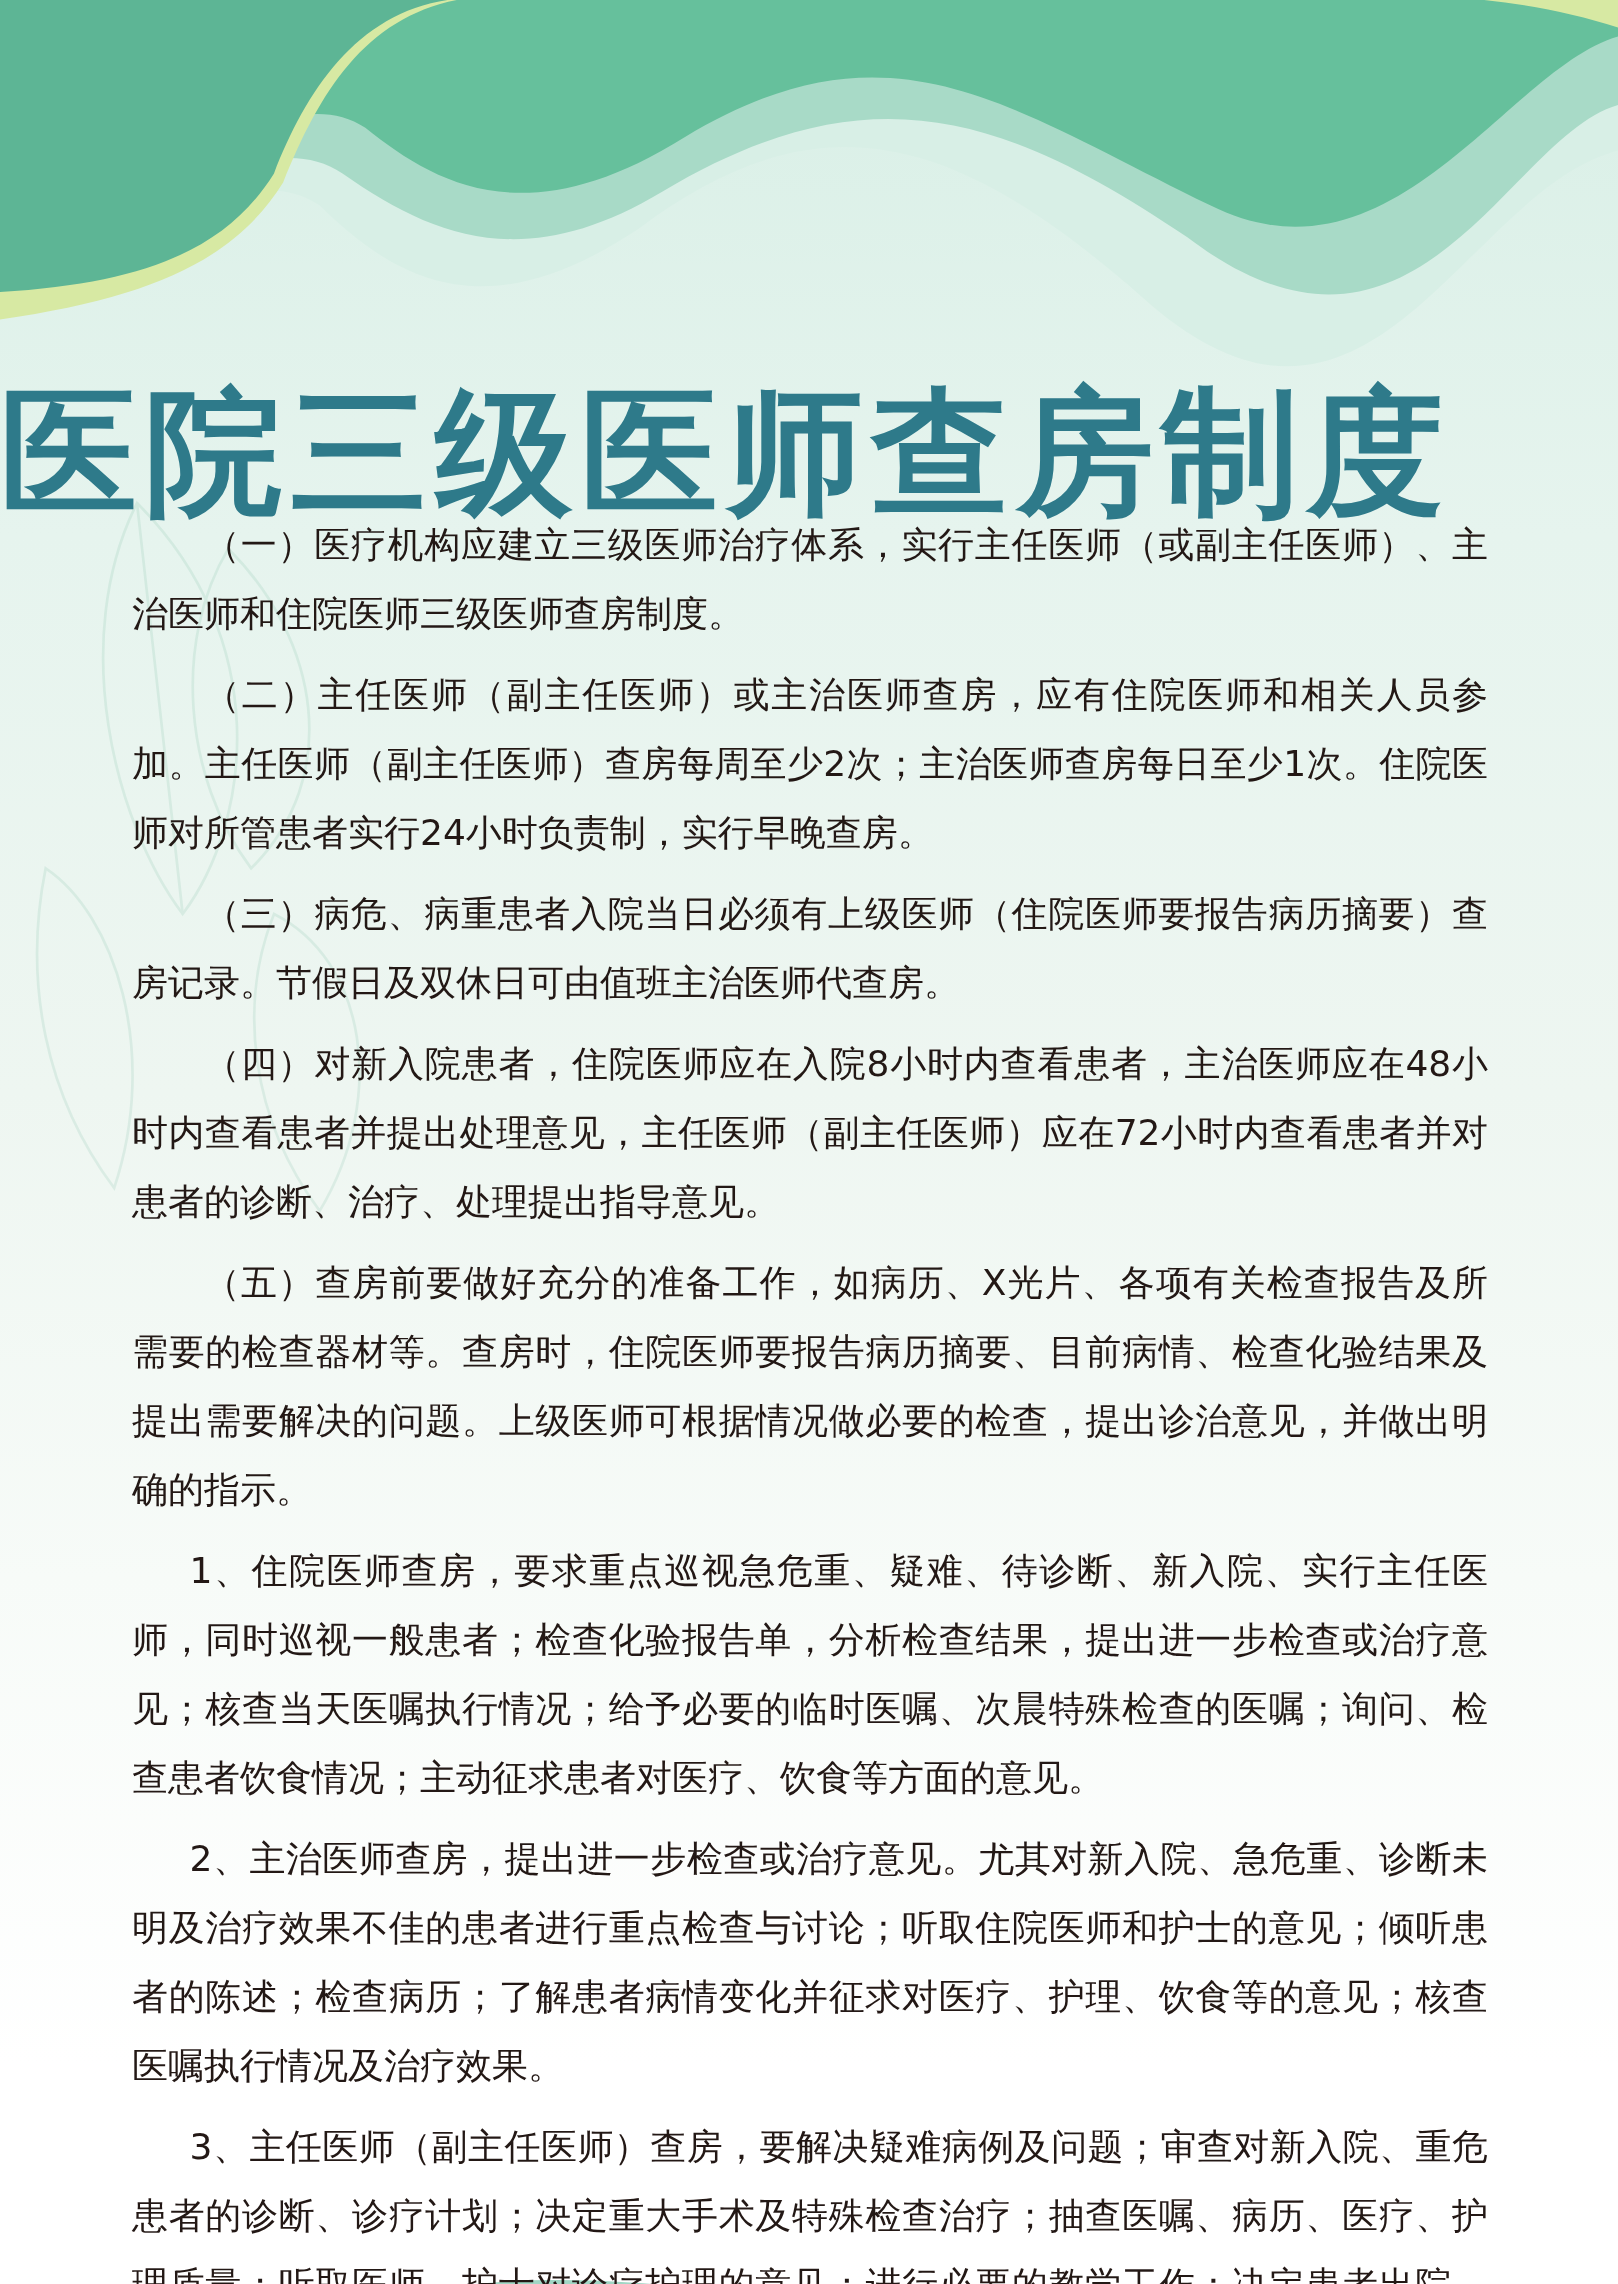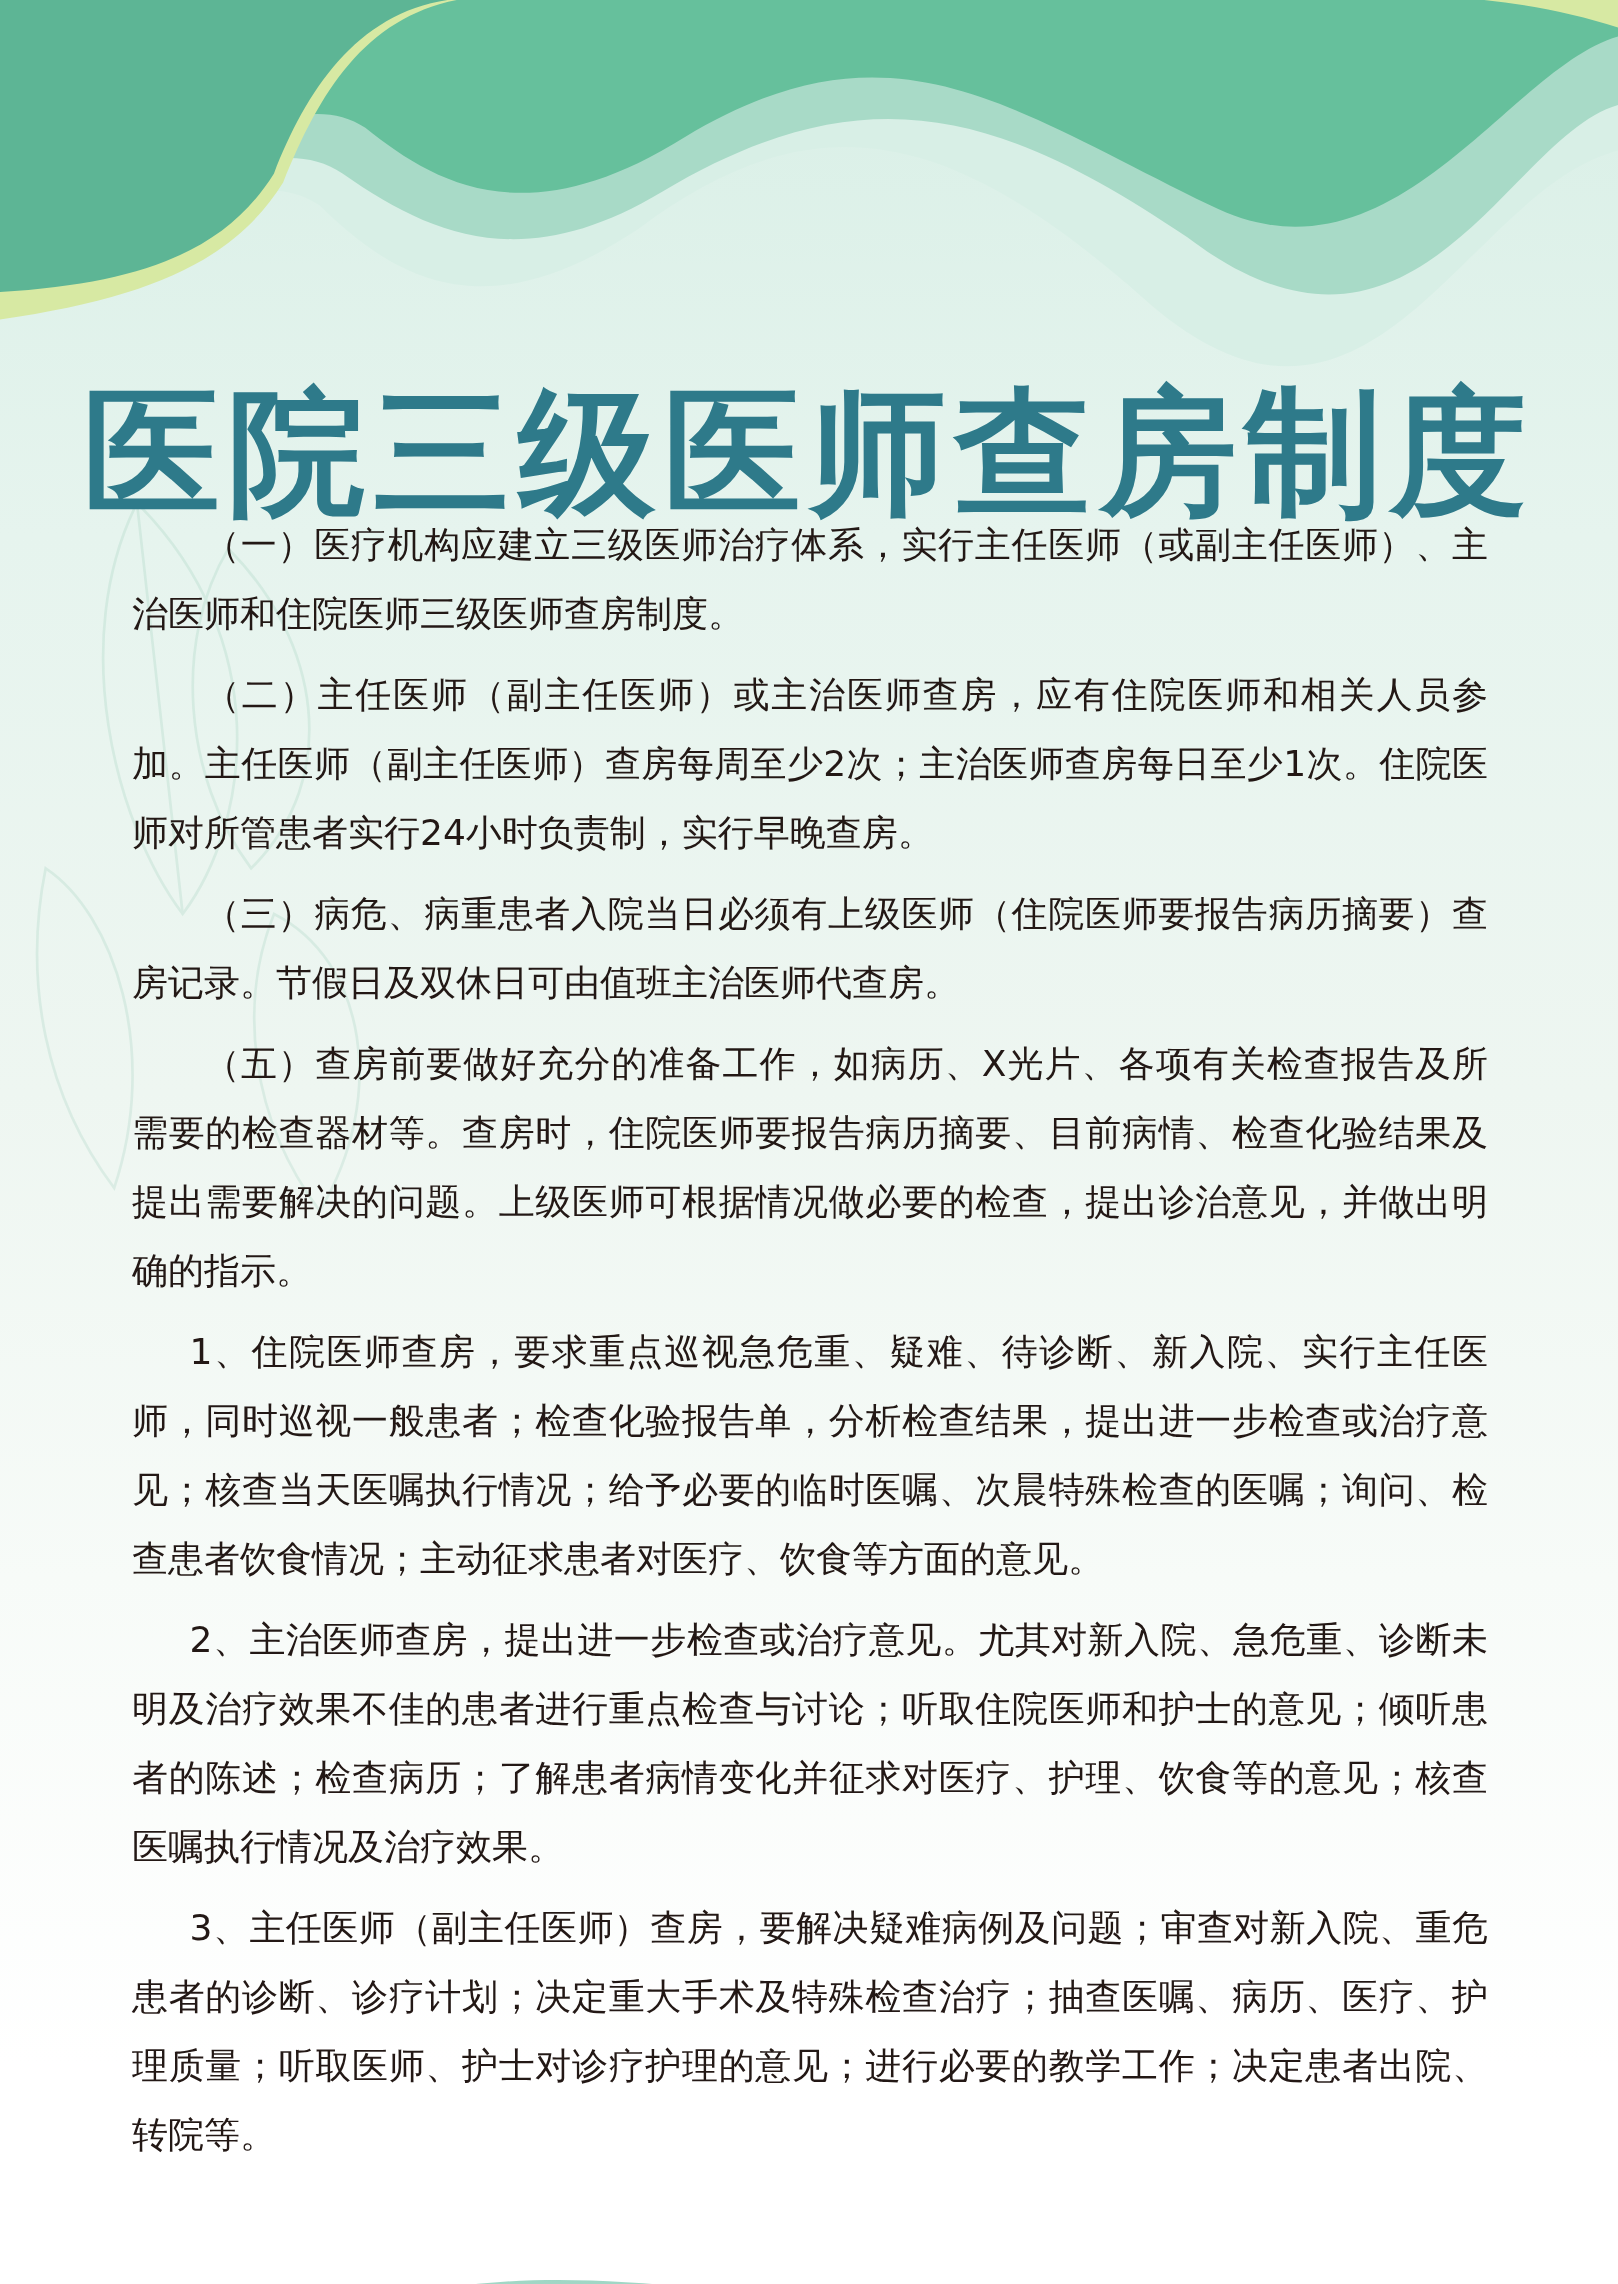--- a/index.html
+++ b/index.html
@@ -5,21 +5,21 @@
   html, body { margin: 0; padding: 0; }
   body {
     width: 1618px; height: 2428px; position: relative; overflow: hidden;
     background: linear-gradient(180deg, #d8efe6 0%, #e6f4ee 22%, #eef6f1 45%, #f7fbf8 65%, #ffffff 85%, #ffffff 100%);
     font-family: "DejaVu Sans", "Liberation Sans", sans-serif;
   }
   .bg-svg { position: absolute; left: 0; width: 1618px; z-index: 0; }
   .bg-top { top: 0; height: 502px; }
   .bg-bottom { bottom: 0; height: 238px; }
   .title {
-    position: absolute; top: 292px; left: 0; width: 1618px; text-align: center;
+    position: absolute; top: 292px; left: 0; width: 1618px; text-align: left;
     font-family: "DejaVu Sans", sans-serif; font-weight: bold;
     font-size: 137px; letter-spacing: 8.2px; color: #2e7a8a; z-index: 2;
     line-height: 1;
   }
   .content {
     position: absolute; top: 498px; left: 120px; width: 1380px; z-index: 2;
     color: #231815; font-size: 36px; line-height: 69px;
     font-family: "DejaVu Sans", sans-serif;
   }
   .para { margin: 12px; text-indent: 2em; text-align: justify; }
@@ -63,18 +63,19 @@
   <path d="M320,420 C600,520 1000,520 1400,500 C1200,520 900,520 600,500 C450,480 380,460 320,420 Z" fill="#5db595"></path>
   <path d="M0,330 C150,420 300,500 450,520 L0,520 Z" fill="#c3e0a6"></path>
 </svg>
 
 <h1 class="title">医院三级医师查房制度</h1>
 
 <div class="content">
   <p class="para"><span>（一）</span><span>医疗机构应建立三级医师治疗体系，实行主任医师（或副主任医师）、主治医师和住院医师三级医师查房制度。</span></p>
   <p class="para"><span>（二）</span><span>主任医师（副主任医师）或主治医师查房，应有住院医师和相关人员参加。主任医师（副主任医师）查房每周至少2次；主治医师查房每日至少1次。住院医师对所管患者实行24小时负责制，实行早晚查房。</span></p>
   <p class="para"><span>（三）</span><span>病危、病重患者入院当日必须有上级医师（住院医师要报告病历摘要）查房记录。节假日及双休日可由值班主治医师代查房。</span></p>
+  <p class="para"><span>（四）</span><span>对新入院患者，住院医师应在入院8小时内查看患者，主治医师应在48小时内查看患者并提出处理意见，主任医师（副主任医师）应在72小时内查看患者并对患者的诊断、治疗、处理提出指导意见。</span></p>
   <p class="para"><span>（五）</span><span>查房前要做好充分的准备工作，如病历、X光片、各项有关检查报告及所需要的检查器材等。查房时，住院医师要报告病历摘要、目前病情、检查化验结果及提出需要解决的问题。上级医师可根据情况做必要的检查，提出诊治意见，并做出明确的指示。</span></p>
   <p class="para item"><span>1、</span><span>住院医师查房，要求重点巡视急危重、疑难、待诊断、新入院、实行主任医师，同时巡视一般患者；检查化验报告单，分析检查结果，提出进一步检查或治疗意见；核查当天医嘱执行情况；给予必要的临时医嘱、次晨特殊检查的医嘱；询问、检查患者饮食情况；主动征求患者对医疗、饮食等方面的意见。</span></p>
   <p class="para item"><span>2、</span><span>主治医师查房，提出进一步检查或治疗意见。尤其对新入院、急危重、诊断未明及治疗效果不佳的患者进行重点检查与讨论；听取住院医师和护士的意见；倾听患者的陈述；检查病历；了解患者病情变化并征求对医疗、护理、饮食等的意见；核查医嘱执行情况及治疗效果。</span></p>
   <p class="para item"><span>3、</span><span>主任医师（副主任医师）查房，要解决疑难病例及问题；审查对新入院、重危患者的诊断、诊疗计划；决定重大手术及特殊检查治疗；抽查医嘱、病历、医疗、护理质量；听取医师、护士对诊疗护理的意见；进行必要的教学工作；决定患者出院、转院等。</span></p>
 </div>
 
 
 </body></html>

